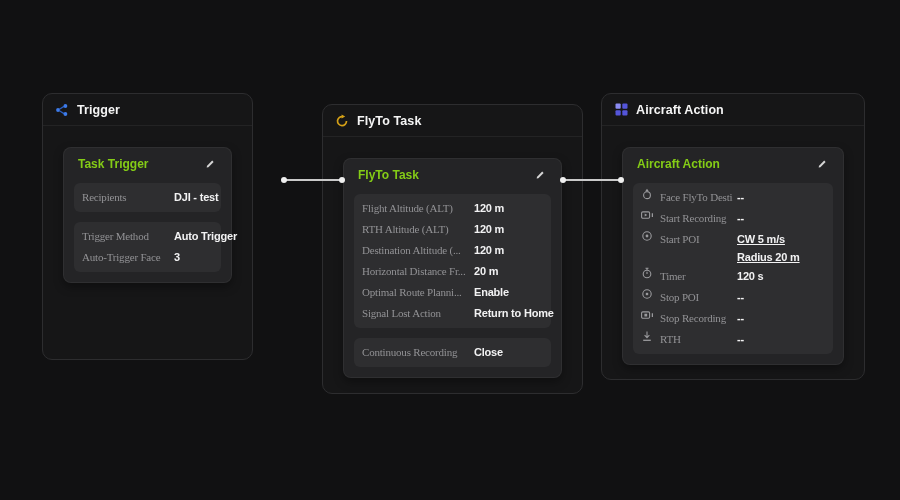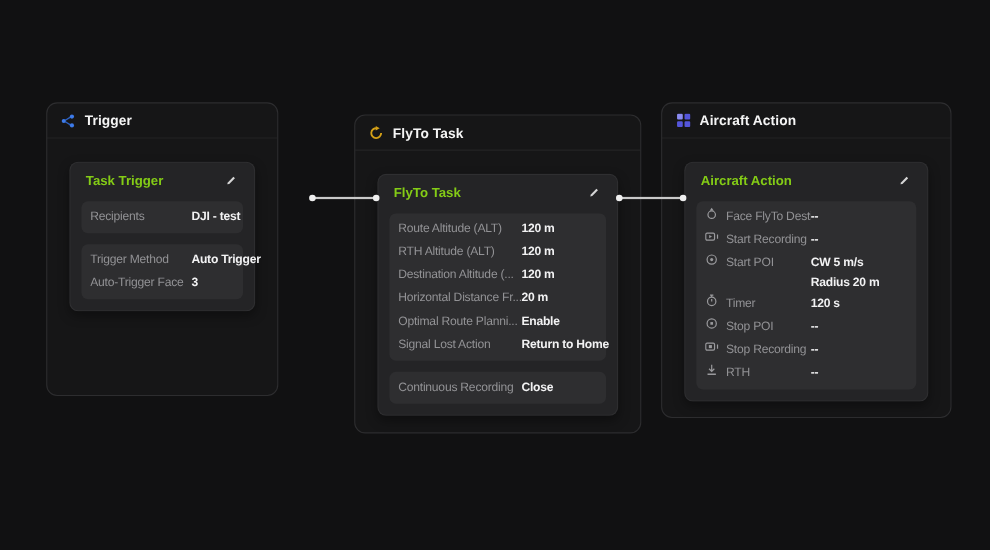--- a/index.html
+++ b/index.html
@@ -28,27 +28,27 @@
     padding:9px 14px 8px 14px;
   }
   .card-title{color:#84cc16;font-size:12px;font-weight:700;}
   .edit-btn{width:14px;height:14px;display:inline-flex;align-items:center;justify-content:center;cursor:pointer;}
   .card-body{padding:4px 10px 10px 10px;}
   .group{
     background:#2e2e30;border-radius:6px;padding:4px 8px;margin-bottom:10px;
   }
   .group:last-child{margin-bottom:0;}
   .row{display:flex;align-items:flex-start;line-height:21px;font-size:11px;letter-spacing:-0.2px;}
-  .row .label{color:#929295;white-space:nowrap;overflow:hidden;flex:0 0 auto;}
+  .row .label{color:#929295;white-space:nowrap;overflow:hidden;flex:0 0 auto;font-family:Liberation Serif, serif;}
   .row .value{color:#f2f2f3;font-weight:700;white-space:nowrap;}
   .p1 .row .label{width:92px;}
   .p2 .row .label{width:112px;}
   .p3 .row .label{width:77px;}
   .ricon{width:12px;height:14px;margin-right:7px;flex:0 0 12px;display:inline-flex;align-items:center;}
-  .vstack .vline{line-height:18px;}
+  .vstack .vline{line-height:18px;text-decoration:underline;}
   .vstack{padding-top:1px;}
   
   .connector{position:absolute;height:2px;background:#c9c9c9;}
   .connector::before,.connector::after{
     content:"";position:absolute;width:6px;height:6px;border-radius:50%;background:#efefef;top:-2px;
   }
   .connector::before{left:-3px;}
   .connector::after{right:-3px;}
   
   #panel-trigger{left:42px;top:93px;width:211px;height:267px;}
@@ -120,21 +120,21 @@
         <span class="card-title">FlyTo Task</span>
         <span class="edit-btn">
           <svg width="12" height="12" viewBox="0 0 12 12">
             <path d="M2.6 9.6 L3.1 7.8 L8.2 2.6 L9.6 4 L4.4 9.2 Z" fill="#d6d6d6"></path>
           </svg>
         </span>
       </div>
       <div class="card-body">
         <div class="group">
           <div class="row">
-            <span class="label">Route Altitude  (ALT)</span>
+            <span class="label">Flight Altitude  (ALT)</span>
             <span class="value">120 m</span>
           </div>
           <div class="row">
             <span class="label">RTH Altitude  (ALT)</span>
             <span class="value">120 m</span>
           </div>
           <div class="row">
             <span class="label">Destination Altitude  (...</span>
             <span class="value">120 m</span>
           </div>

